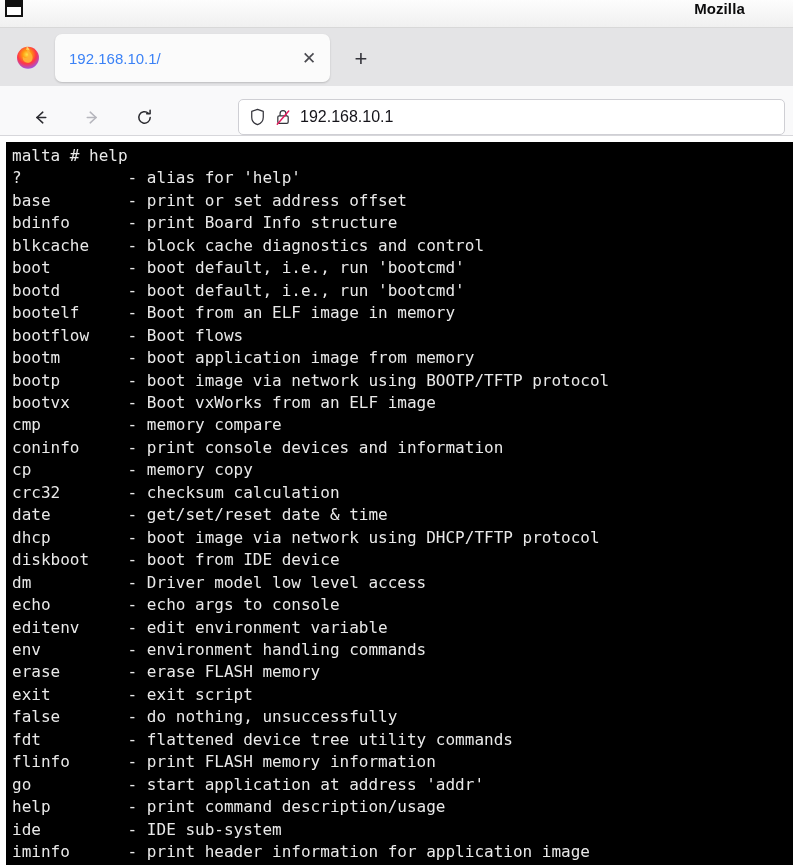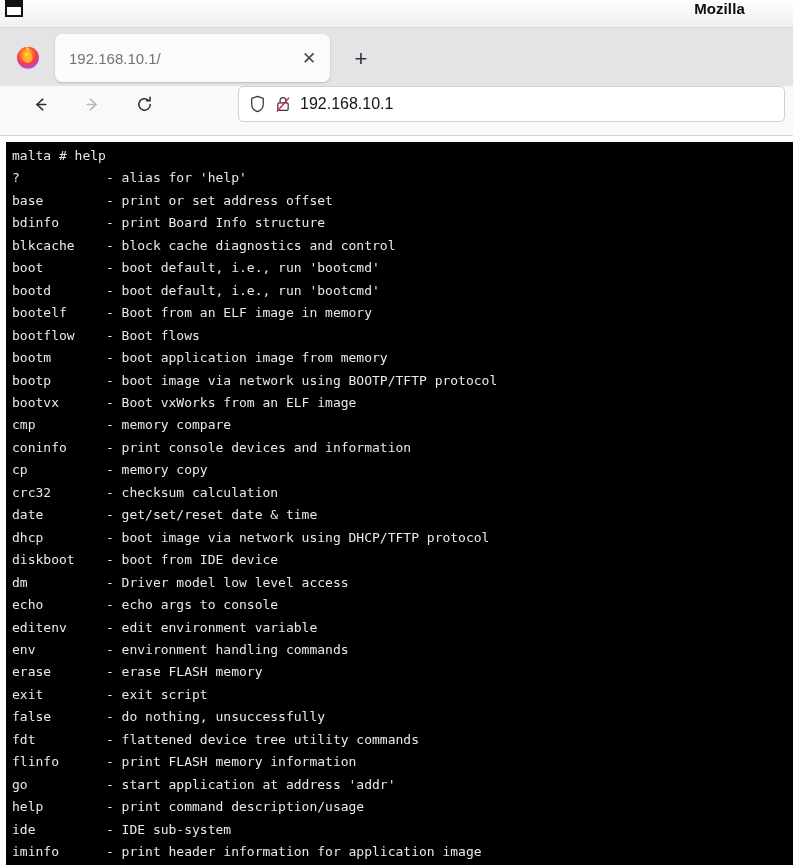--- a/index.html
+++ b/index.html
@@ -73,21 +73,21 @@
     background: #fbfbfb;
     border-radius: 7px;
     box-shadow: 0 1px 2px rgba(0,0,0,.18);
     display: flex;
     align-items: center;
     padding: 0 8px 0 14px;
   }
   .tab-title {
     flex: 1;
     font-size: 15px;
-    color: #737373;
+    color: #3b82f6;
     white-space: nowrap;
     overflow: hidden;
     text-overflow: ellipsis;
   }
   .tab-close {
     width: 26px; height: 26px;
     display: flex; align-items: center; justify-content: center;
     color: #4a4a50;
     font-size: 17px;
     line-height: 1;
@@ -102,21 +102,21 @@
     line-height: 1;
     border-radius: 5px;
   }
 
   
   .navbar {
     height: 50px;
     background: #f9f9fa;
     border-bottom: 1px solid #d7d7db;
     display: flex;
-    align-items: flex-start;
+    align-items: flex-end;
     padding: 0 8px;
   }
   .navbtn {
     width: 36px; height: 36px;
     display: flex; align-items: center; justify-content: center;
     border-radius: 5px;
     margin-right: 8px;
   }
   .navbtn svg { display: block; }
   .navbtn.back   { margin-left: 14px; }
@@ -153,21 +153,21 @@
   }
   .term {
     background: #000000;
     color: #e9e9e9;
     height: 100%;
     padding: 3px 0 0 6px;
     overflow: hidden;
   }
   .term pre {
     font-family: "DejaVu Sans Mono", "Liberation Mono", monospace;
-    font-size: 13px;
+    font-size: 16px;
     line-height: 22.45px;
     color: #e9e9e9;
     white-space: pre;
     letter-spacing: 0px;
   }
 </style>
 </head>
 <body>
 
 <div class="titlebar">

